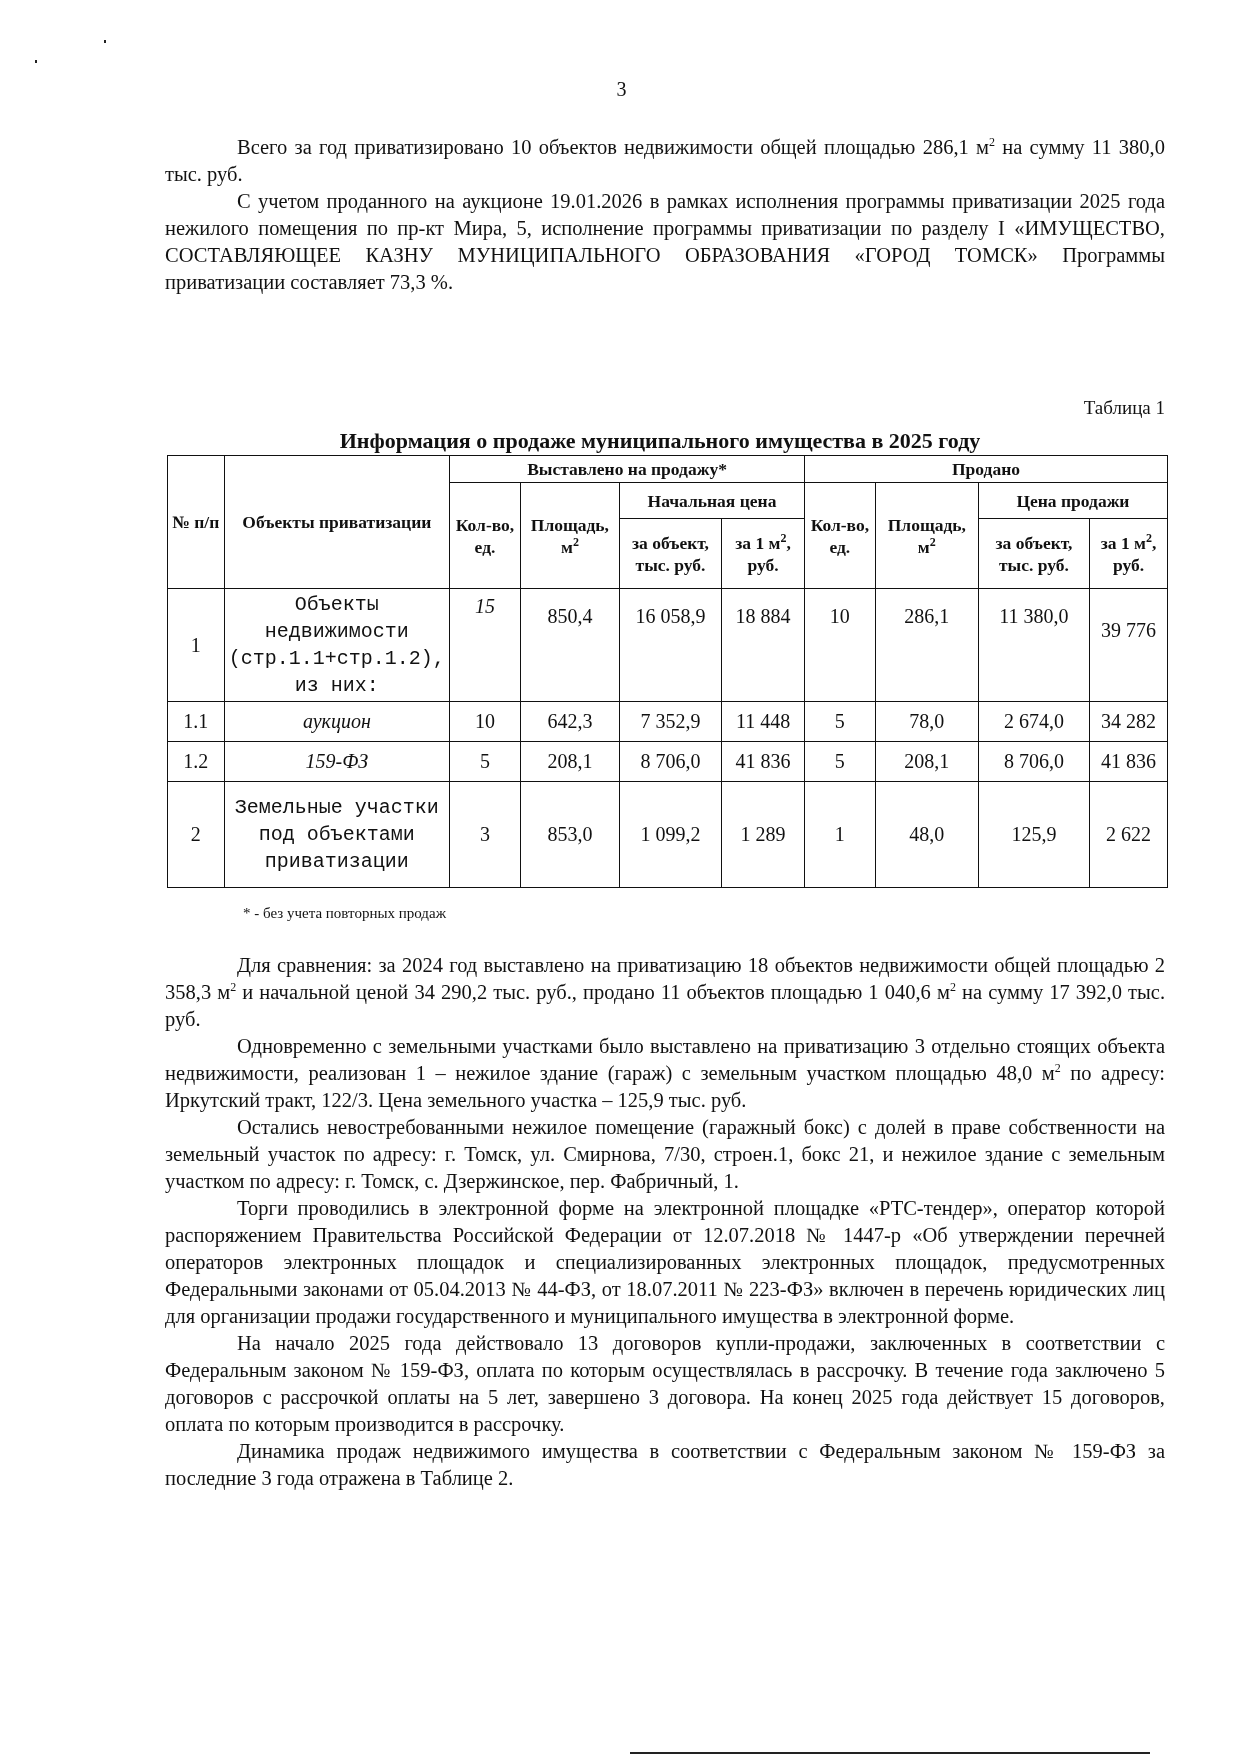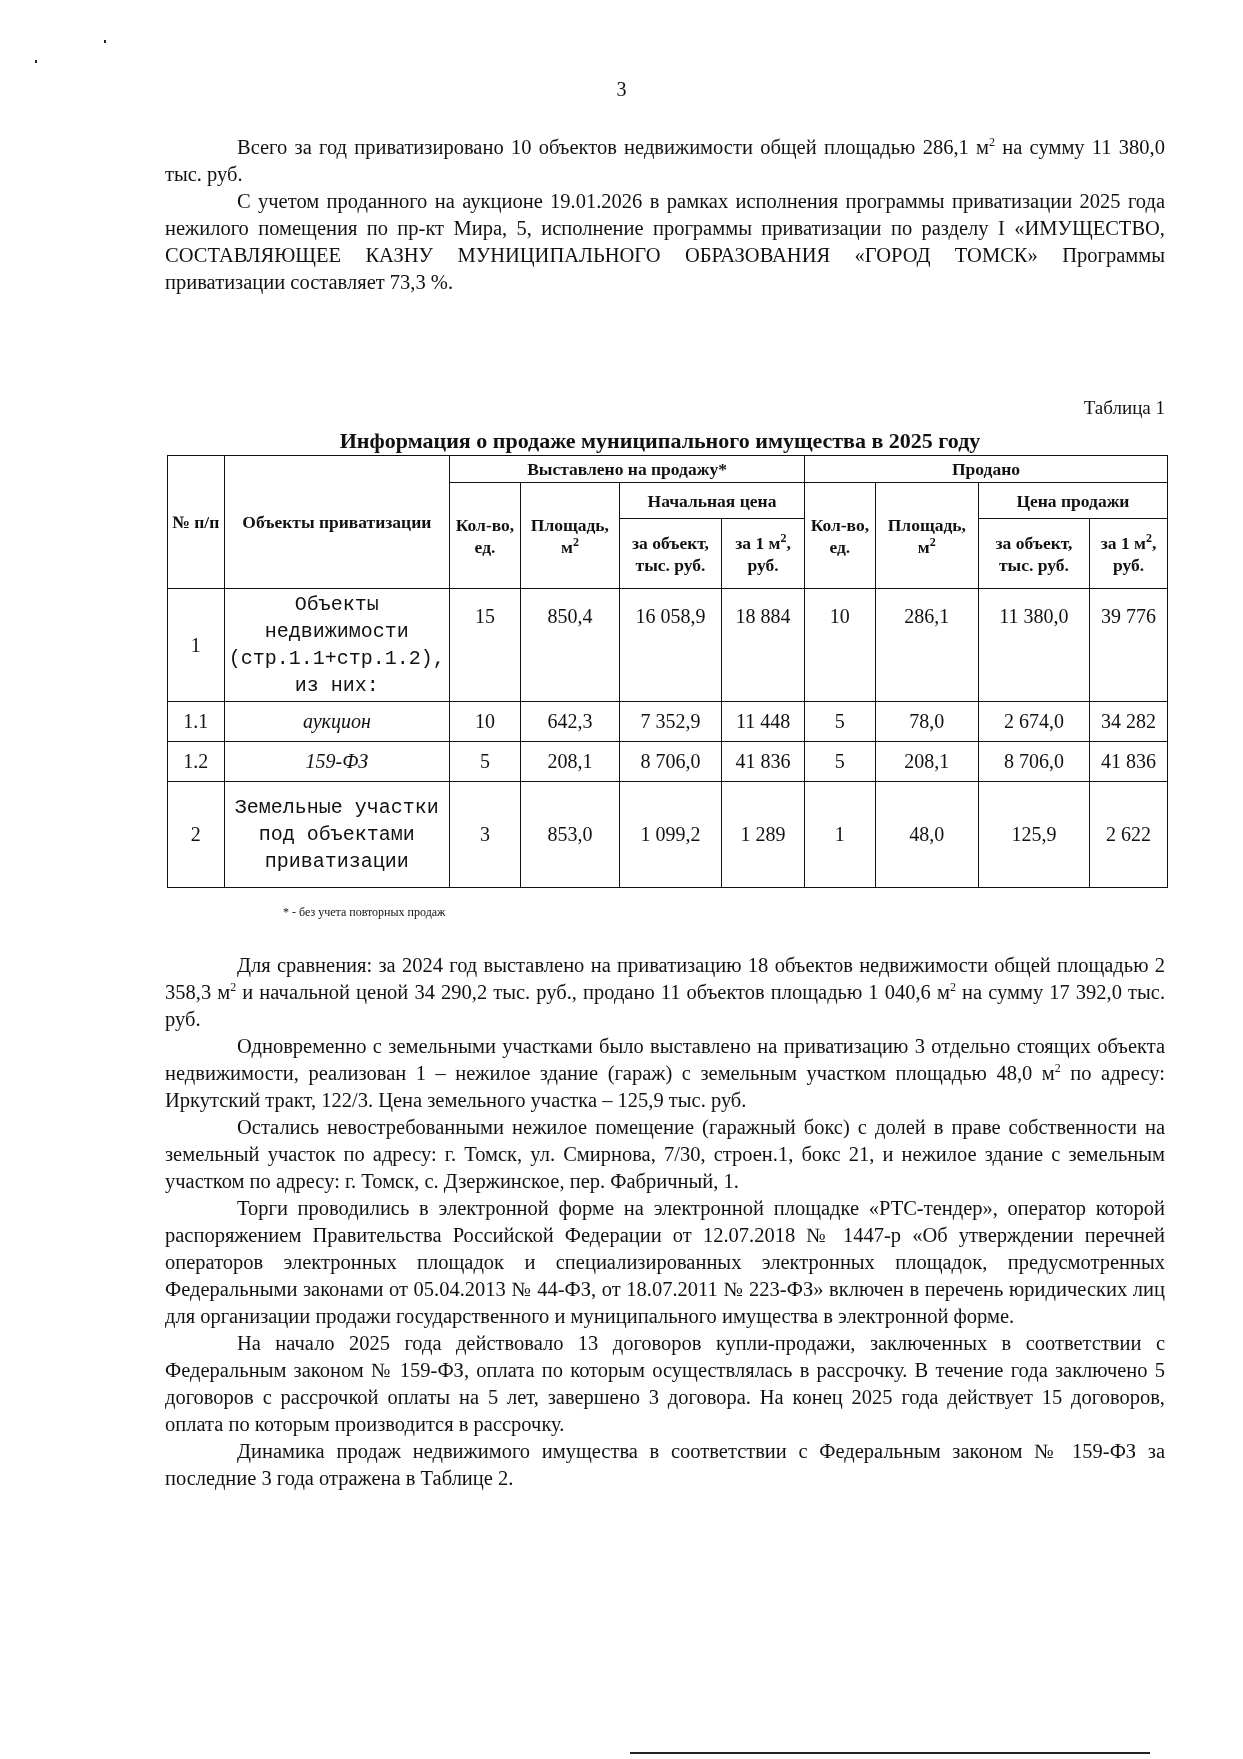--- a/index.html
+++ b/index.html
@@ -11,21 +11,21 @@
   .p { margin: 0; }
   .indent { text-indent: 72px; }
   .table-label { position: absolute; top: 397px; right: 78px; font-size: 19px; }
   .table-title { position: absolute; top: 428px; left: 165px; width: 990px; text-align: center; font-size: 22px; font-weight: bold; }
   table.t1 { position: absolute; top: 455px; left: 167px; width: 1001px; border-collapse: collapse; font-size: 20px; }
   table.t1 th, table.t1 td { border: 1.5px solid #111; padding: 2px 3px; text-align: center; vertical-align: middle; }
   table.t1 th { font-weight: bold; font-size: 17.5px; line-height: 22px; }
   table.t1 td { font-size: 20px; line-height: 27px; }
   td.name { text-align: left; padding-left: 10px; font-family: Liberation Mono, monospace; }
   td.name-right { text-align: right; font-style: italic; padding-right: 6px; }
-  .footnote { position: absolute; top: 905px; left: 243px; font-size: 12px; margin-left: 40px; }
+  .footnote { position: absolute; top: 905px; left: 243px; font-size: 15px; }
   .bottom-line { position: absolute; top: 1752px; left: 630px; width: 520px; height: 2px; background: #222; }
   sup { font-size: 12px; line-height: 0; }
 </style>
 </head>
 <body>
 
 <div class="stray" style="top:40px;left:104px;"></div>
 <div class="stray" style="top:60px;left:35px;"></div>
 
 <div class="page-num">3</div>
@@ -70,28 +70,28 @@
       <th>за объект, тыс. руб.</th>
       <th><span>за 1 м</span><sup>2</sup><span>, руб.</span></th>
       <th>за объект, тыс. руб.</th>
       <th><span>за 1 м</span><sup>2</sup><span>, руб.</span></th>
     </tr>
   </thead>
   <tbody>
     <tr style="height:104px;">
       <td>1</td>
       <td class="name">Объекты недвижимости (стр.1.1+стр.1.2), из них:</td>
-      <td style="vertical-align:top;padding-top:14px;">15</td>
+      <td style="vertical-align:top;padding-top:4px;font-style:italic;">15</td>
       <td style="vertical-align:top;padding-top:14px;">850,4</td>
       <td style="vertical-align:top;padding-top:14px;">16 058,9</td>
       <td style="vertical-align:top;padding-top:14px;text-align:center;">18 884</td>
       <td style="vertical-align:top;padding-top:14px;">10</td>
       <td style="vertical-align:top;padding-top:14px;margin-top:29px;">286,1</td>
       <td style="vertical-align:top;padding-top:14px;">11 380,0</td>
-      <td style="vertical-align:top;padding-top:14px;margin-left:16px;">39 776</td>
+      <td style="vertical-align:top;padding-top:28px;margin-left:16px;">39 776</td>
     </tr>
     <tr style="height:40px;">
       <td>1.1</td>
       <td class="name-right">аукцион</td>
       <td>10</td>
       <td>642,3</td>
       <td>7 352,9</td>
       <td>11 448</td>
       <td>5</td>
       <td>78,0</td>

